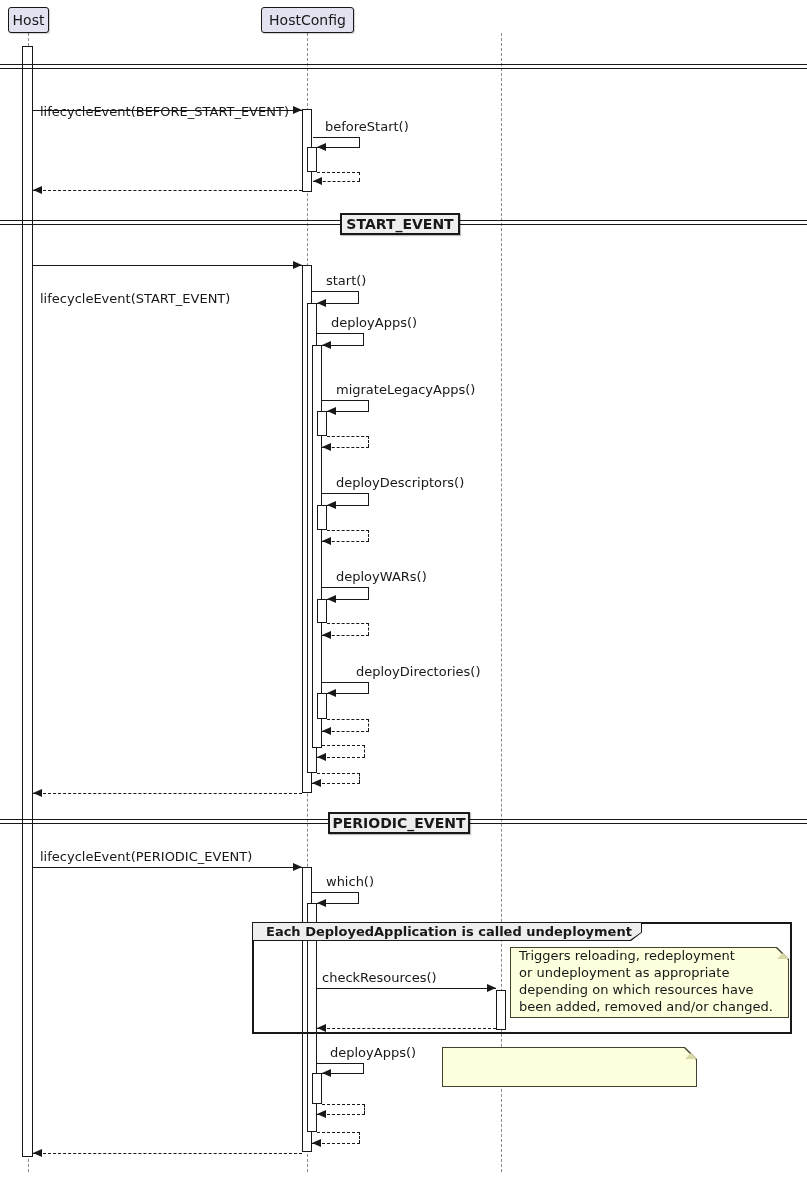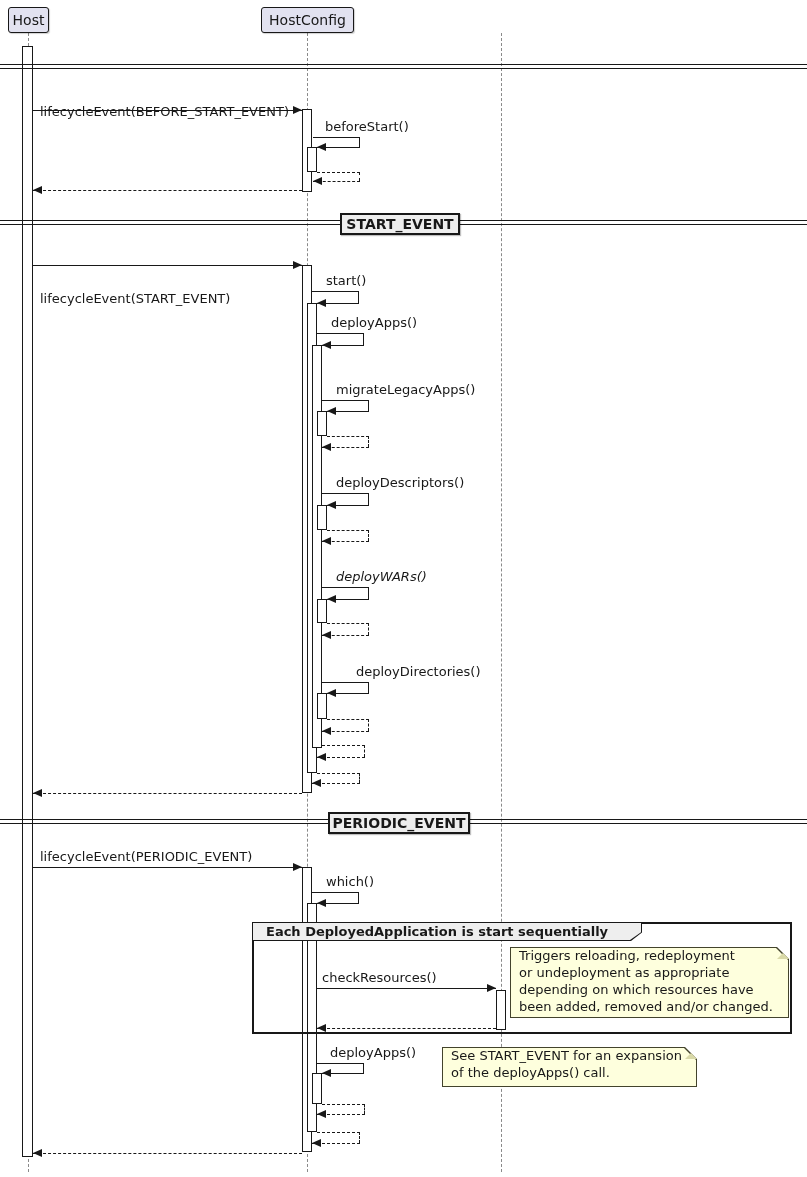--- a/index.html
+++ b/index.html
@@ -114,21 +114,21 @@
   <div class="arr-l" style="left:322px;top:447px;"></div>
 
   <div class="mlabel" style="left:336px;top:475px;">deployDescriptors()</div>
   <div class="loop-tr" style="left:322px;top:493px;width:47px;height:12px;"></div>
   <div class="line" style="left:327px;top:505px;width:42px;"></div>
   <div class="arr-l" style="left:327px;top:505px;"></div>
   <div class="loop-tr dashed" style="left:327px;top:530px;width:42px;height:11px;"></div>
   <div class="line dashed" style="left:322px;top:541px;width:47px;"></div>
   <div class="arr-l" style="left:322px;top:541px;"></div>
 
-  <div class="mlabel" style="left:336px;top:569px;font-style:italic;">deployWARs()</div>
+  <div class="mlabel" style="left:336px;top:569px;">deployWARs()</div>
   <div class="loop-tr" style="left:322px;top:587px;width:47px;height:12px;"></div>
   <div class="line" style="left:327px;top:599px;width:42px;"></div>
   <div class="arr-l" style="left:327px;top:599px;"></div>
   <div class="loop-tr dashed" style="left:327px;top:623px;width:42px;height:12px;"></div>
   <div class="line dashed" style="left:322px;top:635px;width:47px;"></div>
   <div class="arr-l" style="left:322px;top:635px;"></div>
 
   <div class="mlabel" style="left:336px;top:664px;margin-left:20px;">deployDirectories()</div>
   <div class="loop-tr" style="left:322px;top:682px;width:47px;height:11px;"></div>
   <div class="line" style="left:327px;top:693px;width:42px;"></div>
@@ -160,21 +160,21 @@
 
   <div class="mlabel" style="left:326px;top:874px;">which()</div>
   <div class="loop-tr" style="left:312px;top:892px;width:47px;height:11px;"></div>
   <div class="line" style="left:317px;top:903px;width:42px;"></div>
   <div class="arr-l" style="left:317px;top:903px;"></div>
 
   <div class="frame" style="left:252px;top:922px;width:540px;height:112px;"></div>
   <div class="frame-title" style="left:252px;top:922px;width:390px;height:19px;">
     <div class="frame-title-fill"></div>
   </div>
-  <div class="frame-title-label" style="left:266px;top:924px;">Each DeployedApplication is start sequentially</div>
+  <div class="frame-title-label" style="left:266px;top:924px;">Each DeployedApplication is called undeployment</div>
 
   <div class="mlabel" style="left:322px;top:970px;">checkResources()</div>
   <div class="line" style="left:317px;top:988px;width:179px;"></div>
   <div class="arr-r" style="left:487px;top:988px;"></div>
   <div class="line dashed" style="left:317px;top:1028px;width:179px;"></div>
   <div class="arr-l" style="left:317px;top:1028px;"></div>
 
   <div class="note" style="left:510px;top:947px;width:279px;height:71px;">
     <div class="note-fill"></div>
     <div class="note-fold"></div>
@@ -185,22 +185,20 @@
   </div>
 
   <div class="mlabel" style="left:330px;top:1045px;">deployApps()</div>
   <div class="loop-tr" style="left:317px;top:1063px;width:47px;height:10px;"></div>
   <div class="line" style="left:322px;top:1073px;width:42px;"></div>
   <div class="arr-l" style="left:322px;top:1073px;"></div>
 
   <div class="note" style="left:442px;top:1047px;width:255px;height:40px;">
     <div class="note-fill"></div>
     <div class="note-fold"></div>
-    <div class="note-text">See START_EVENT for an expansion
-of the deployApps() call.</div>
   </div>
 
   <div class="loop-tr dashed" style="left:322px;top:1104px;width:43px;height:10px;"></div>
   <div class="line dashed" style="left:317px;top:1114px;width:48px;"></div>
   <div class="arr-l" style="left:317px;top:1114px;"></div>
 
   <div class="loop-tr dashed" style="left:317px;top:1132px;width:43px;height:11px;"></div>
   <div class="line dashed" style="left:312px;top:1143px;width:48px;"></div>
   <div class="arr-l" style="left:312px;top:1143px;"></div>
 

